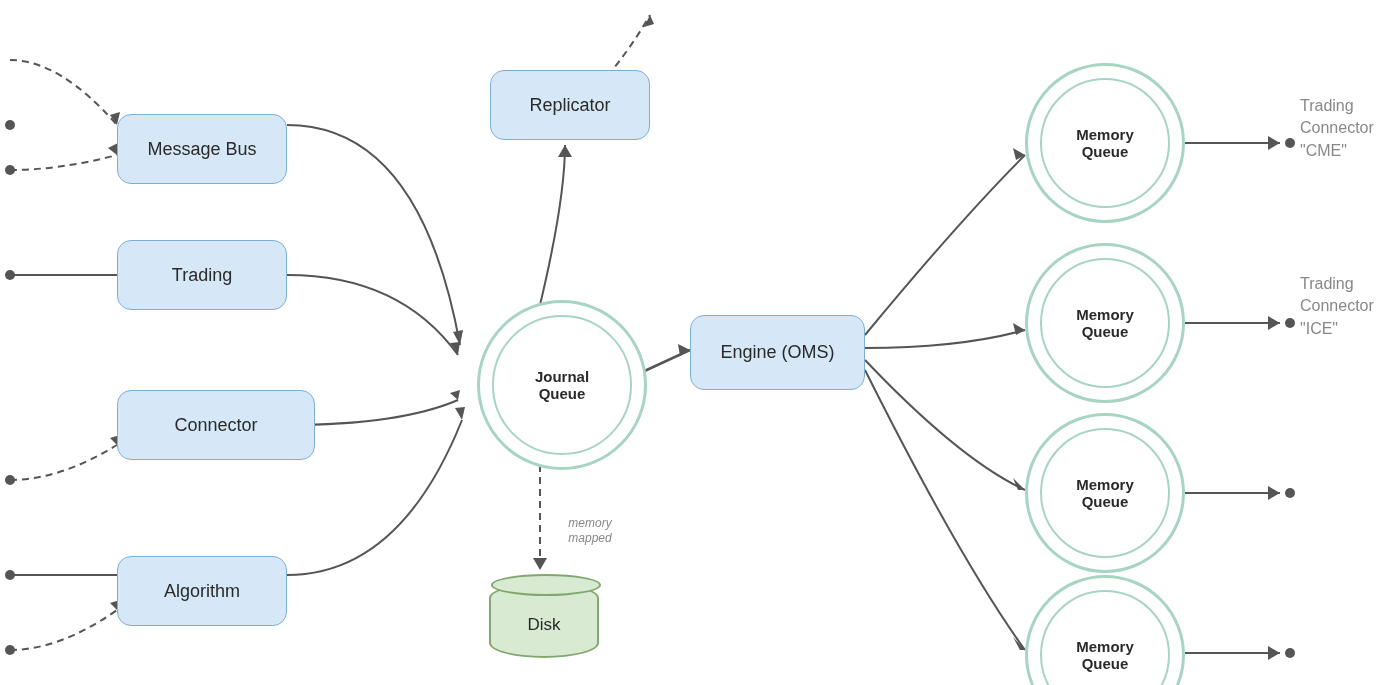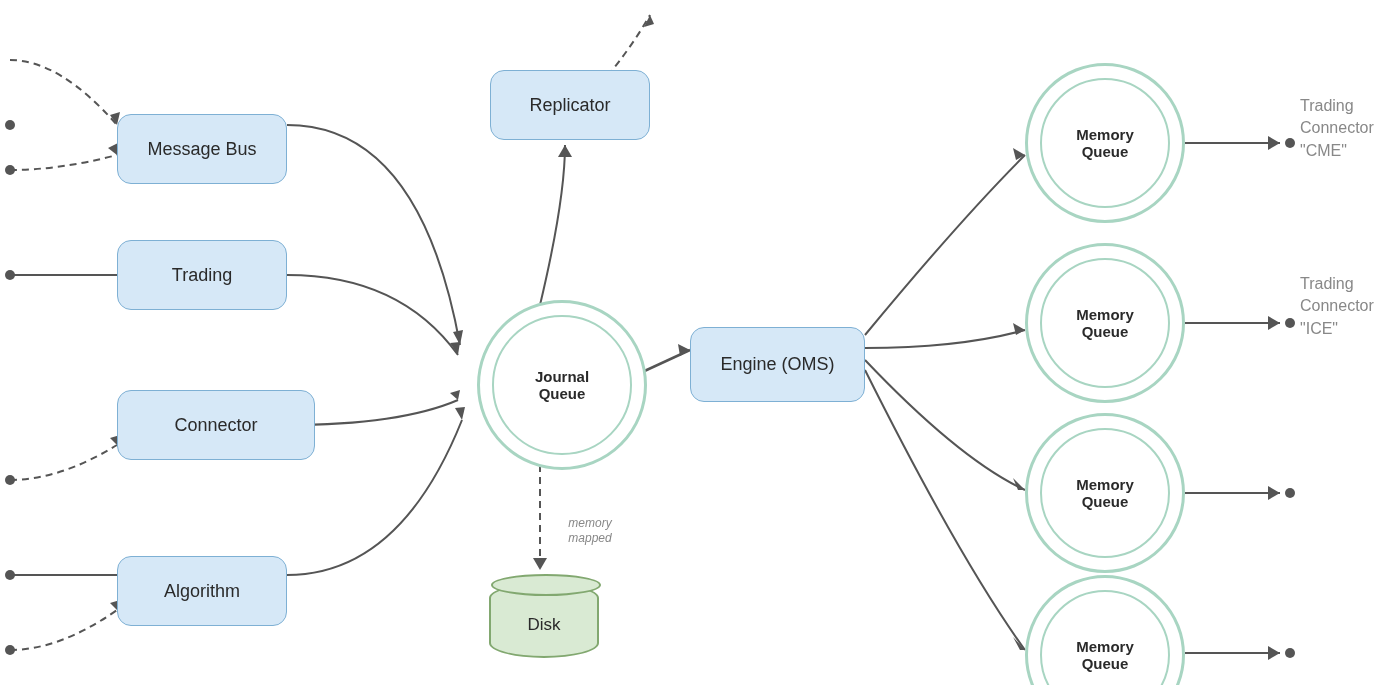--- a/index.html
+++ b/index.html
@@ -211,21 +211,21 @@
     <span>Replicator</span>
   </div>
 
   <div class="node-circle" style="left:477px;top:300px;width:170px;height:170px;">
     <div class="node-circle-inner">
       <span style="white-space:pre-line;">Journal
 Queue</span>
     </div>
   </div>
 
-  <div class="node-box" style="left:690px;top:315px;width:175px;height:75px;margin-top:12px;">
+  <div class="node-box" style="left:690px;top:315px;width:175px;height:75px;">
     <span>Engine (OMS)</span>
   </div>
 
   <div class="node-disk" style="left:490px;top:575px;width:108px;height:90px;">
     <div class="disk-shape">
       <div class="disk-top"></div>
       <span style="position:relative;z-index:1;margin-top:10px;">Disk</span>
     </div>
   </div>
 

